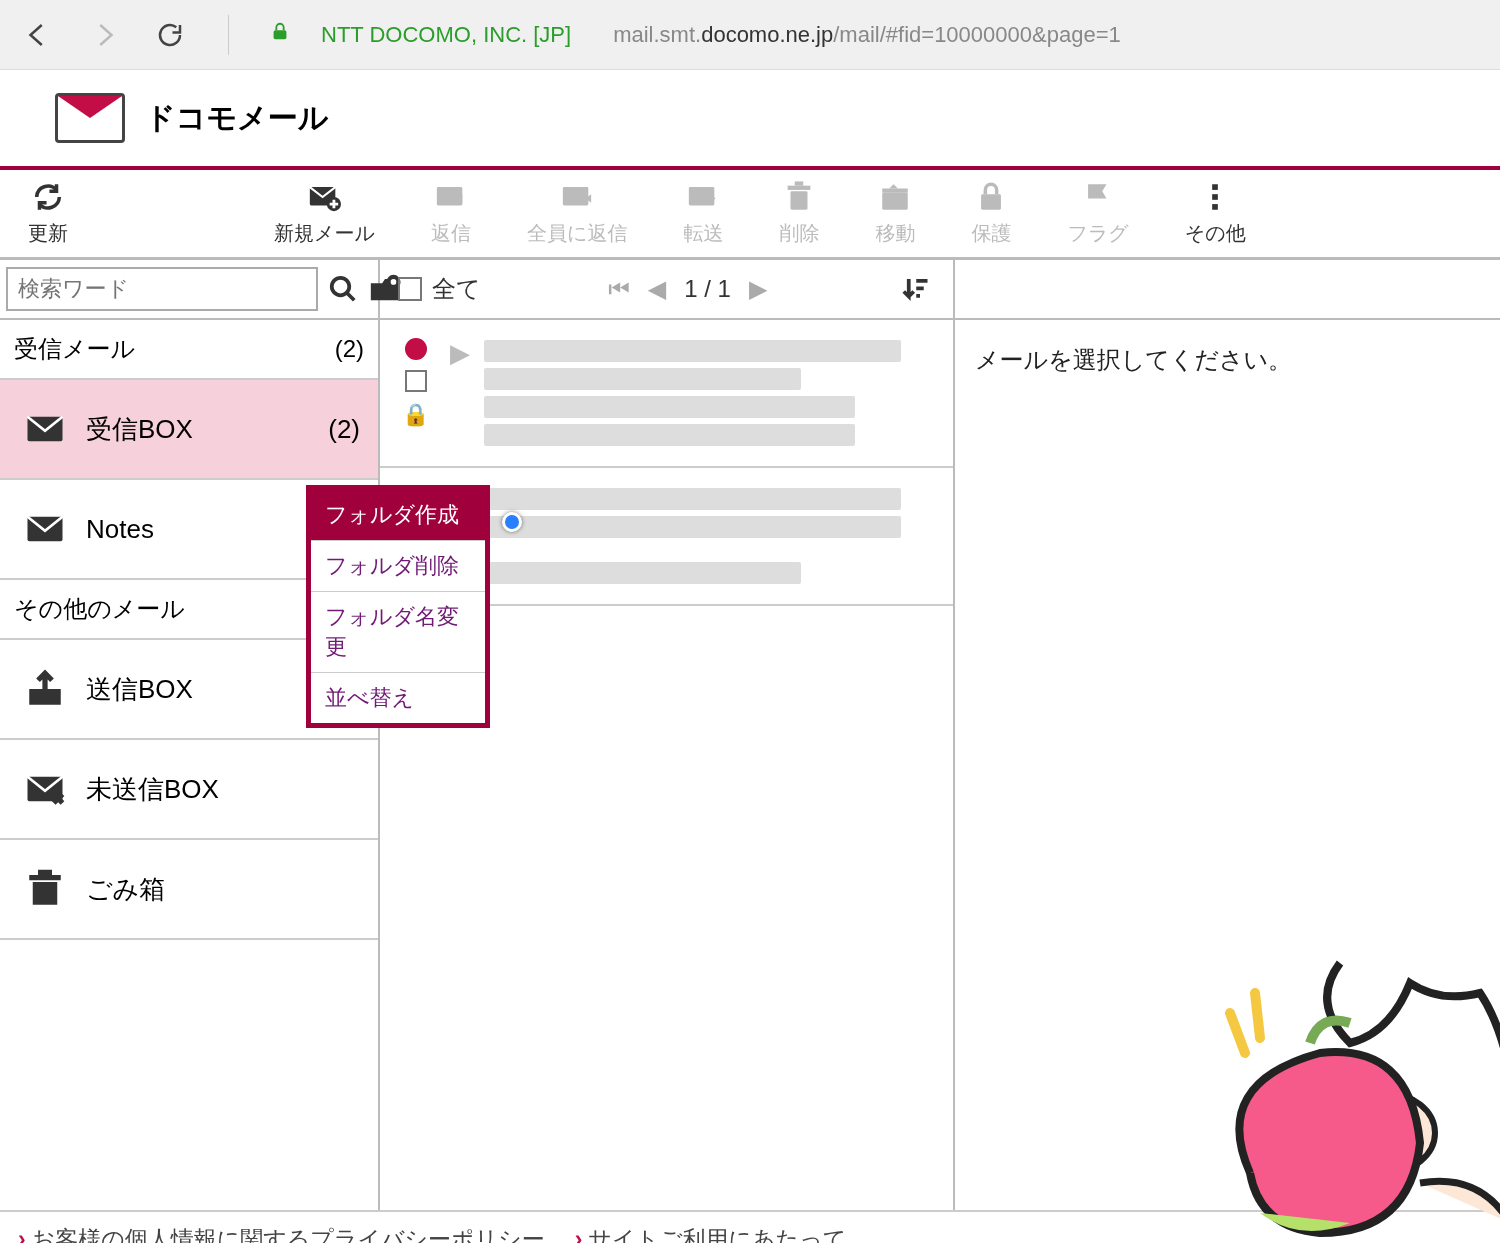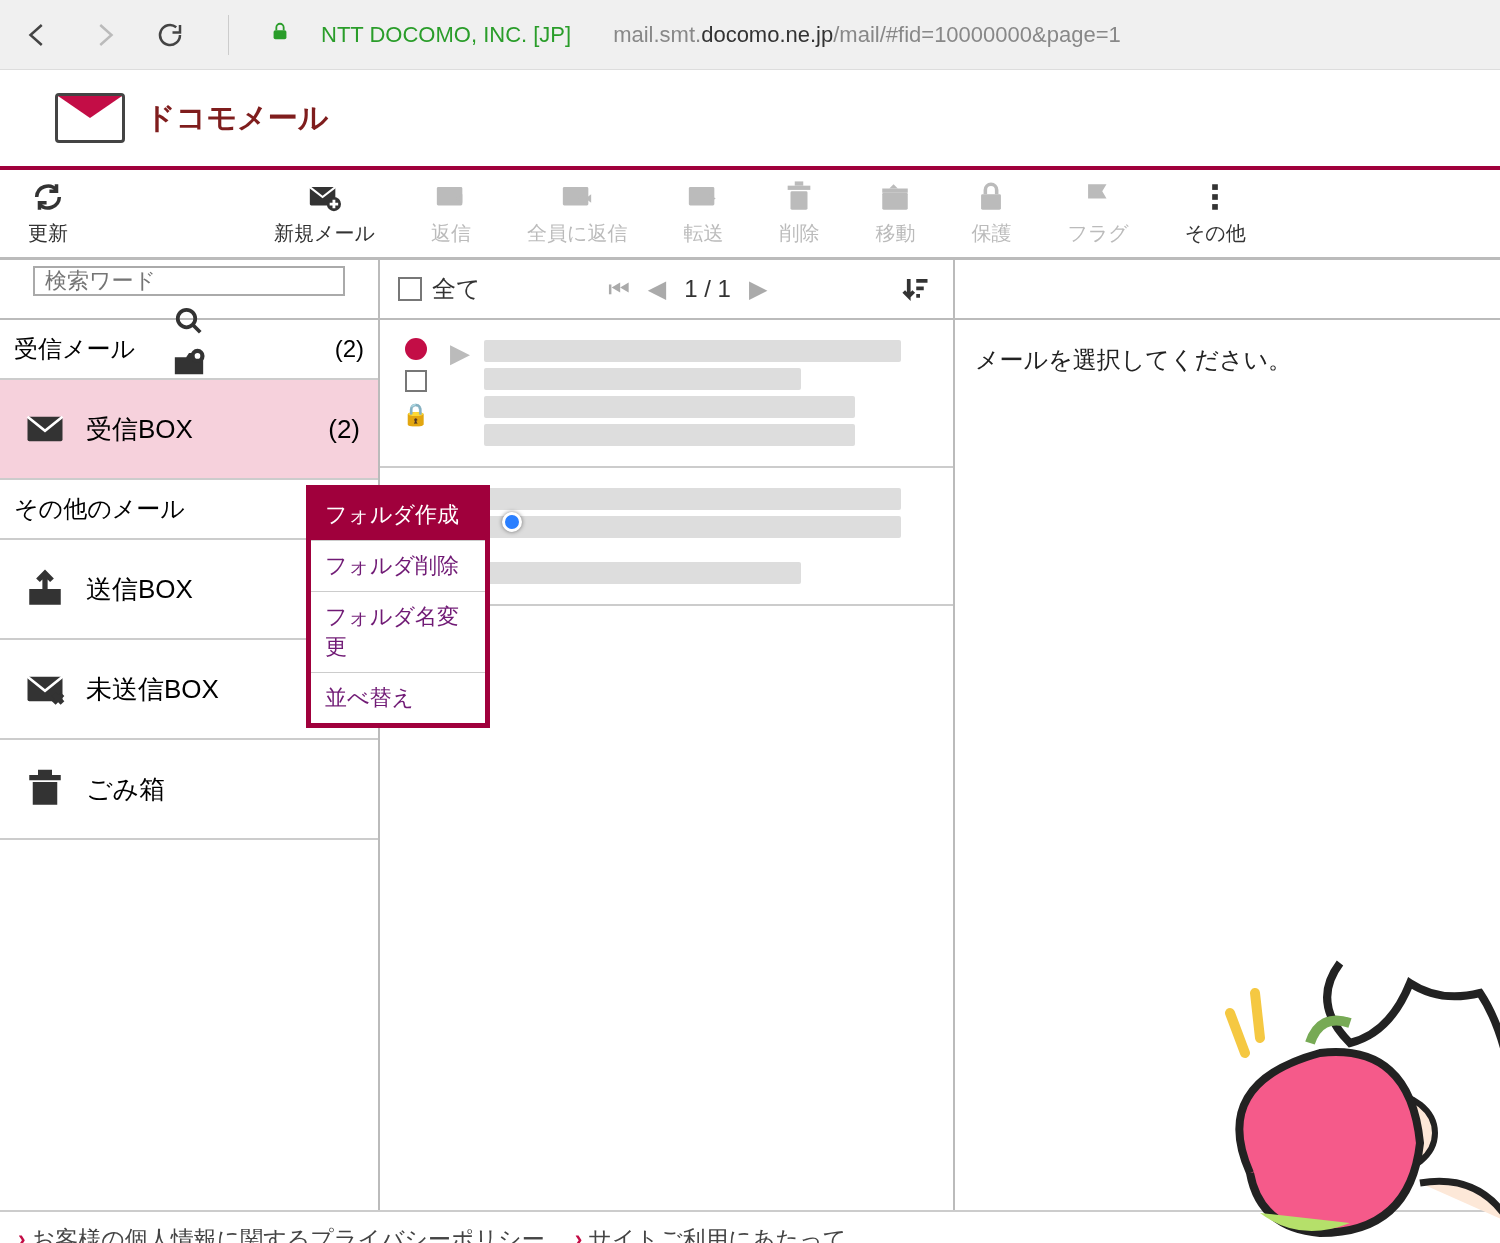--- a/index.html
+++ b/index.html
@@ -12,33 +12,33 @@
   .addr-sep { width: 1px; height: 40px; background: #ccc; margin: 0 10px;}
   .lock-icon { color: #2a9d2a; font-size: 22px; }
   .cert-name { color: #2a9d2a; font-weight: 500; margin-right: 12px;}
   .url-text { color: #888; }
   .url-text .domain { color: #333; }
 
   
   .logo-header { height: 100px; display: flex; align-items: center; padding: 0 55px; gap: 20px; border-bottom: 4px solid #a0003c; }
   .mail-logo { width: 70px; height: 50px; background: #fff; border: 3px solid #444; border-radius: 4px; position: relative; }
   .mail-logo::before { content:""; position:absolute; top:0; left:0; right:0; height:0; border-left: 32px solid transparent; border-right:32px solid transparent; border-top:22px solid #c30d46;}
-  .logo-text { font-size: 30px; font-weight: 600; color: #7f1d1d; }
+  .logo-text { font-size: 30px; font-weight: 600; color: #000000; }
 
   
   .toolbar { height: 90px; display: flex; align-items: center; border-bottom: 3px solid #bbb; }
   .tb-item { display: flex; flex-direction: column; align-items: center; justify-content: center; height: 100%; padding: 0 28px; min-width: 90px; color: #333; font-size: 20px; gap: 6px;}
   .tb-item.disabled { color: #bbb; }
   .tb-item .ico { width: 40px; height: 34px; display:flex; align-items:center; justify-content:center;}
   .tb-item .ico svg { width: 100%; height: 100%; }
   .tb-gap { width: 150px; }
 
   
   .controls-row { height: 60px; display: flex; border-bottom: 2px solid #bbb; }
-  .search-wrap { width: 380px; display: flex; align-items: center; padding: 6px; gap: 10px; border-right: 2px solid #bbb; flex-direction: column;}
+  .search-wrap { width: 380px; display: flex; align-items: center; padding: 6px; gap: 10px; border-right: 2px solid #bbb;}
   .search-input { flex: 1; height: 44px; border: 2px solid #aaa; background: #fff; font-size: 22px; color: #888; padding: 0 10px; }
   .search-btn, .folder-cfg-btn { width: 40px; height: 40px; display:flex; align-items:center; justify-content:center; color:#444;}
   .list-controls { flex: 1; display: flex; align-items: center; padding: 0 18px; border-right: 2px solid #bbb; width: 575px; max-width: 575px; flex: none;}
   .select-all { display: flex; align-items: center; gap: 10px; font-size: 24px; color: #333;}
   .chk { width: 24px; height: 24px; border: 2px solid #777;}
   .pager { margin: 0 auto; display: flex; align-items: center; gap: 18px; font-size: 24px; color: #aaa;}
   .pager .cur { color: #333; }
   .sort-btn { width: 40px; height: 40px; display:flex; align-items:center; justify-content:center; color:#333; font-size: 28px;}
   .reading-controls { flex: 1; }
 
@@ -274,20 +274,29 @@
     </div>
     <div class="sb-item selected">
       <span class="icon-slot">
         <svg viewBox="0 0 24 24" fill="#333">
             <rect x="2" y="5" width="20" height="14" rx="1"></rect>
             <path d="M2 5l10 8 10-8" stroke="#fff" stroke-width="1.5" fill="none"></path>
           </svg>
       </span>
       <span>受信BOX</span>
       <span class="count">(2)</span>
+    </div>
+    <div class="sb-item">
+      <span class="icon-slot">
+        <svg viewBox="0 0 24 24" fill="#333">
+            <rect x="2" y="5" width="20" height="14" rx="1"></rect>
+            <path d="M2 5l10 8 10-8" stroke="#fff" stroke-width="1.5" fill="none"></path>
+          </svg>
+      </span>
+      <span>Notes</span>
     </div>
     <div class="sb-header">
       <span>その他のメール</span>
     </div>
     <div class="sb-item">
       <span class="icon-slot">
         <svg viewBox="0 0 24 24" fill="#333">
             <rect x="3" y="12" width="18" height="9"></rect>
             <path d="M12 3v9M8 7l4-4 4 4" stroke="#333" stroke-width="3" fill="none"></path>
           </svg>

